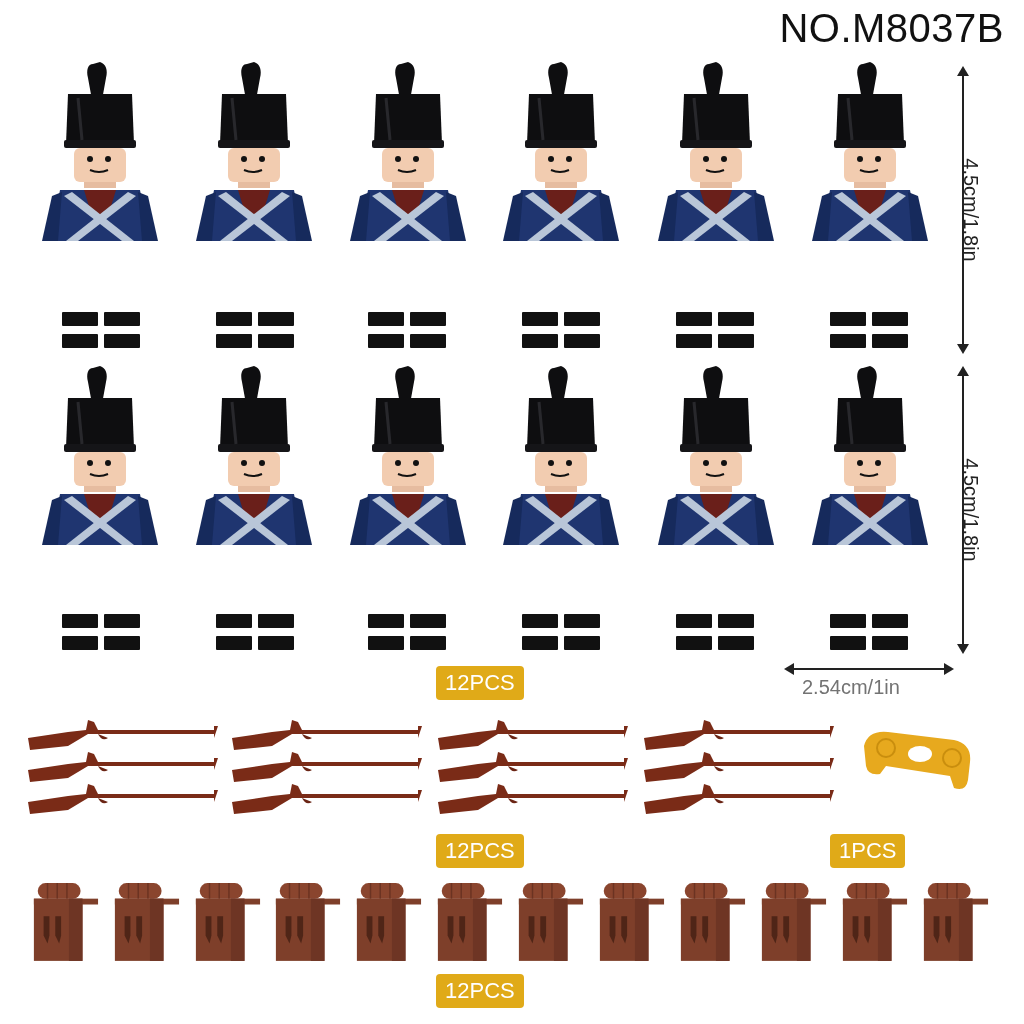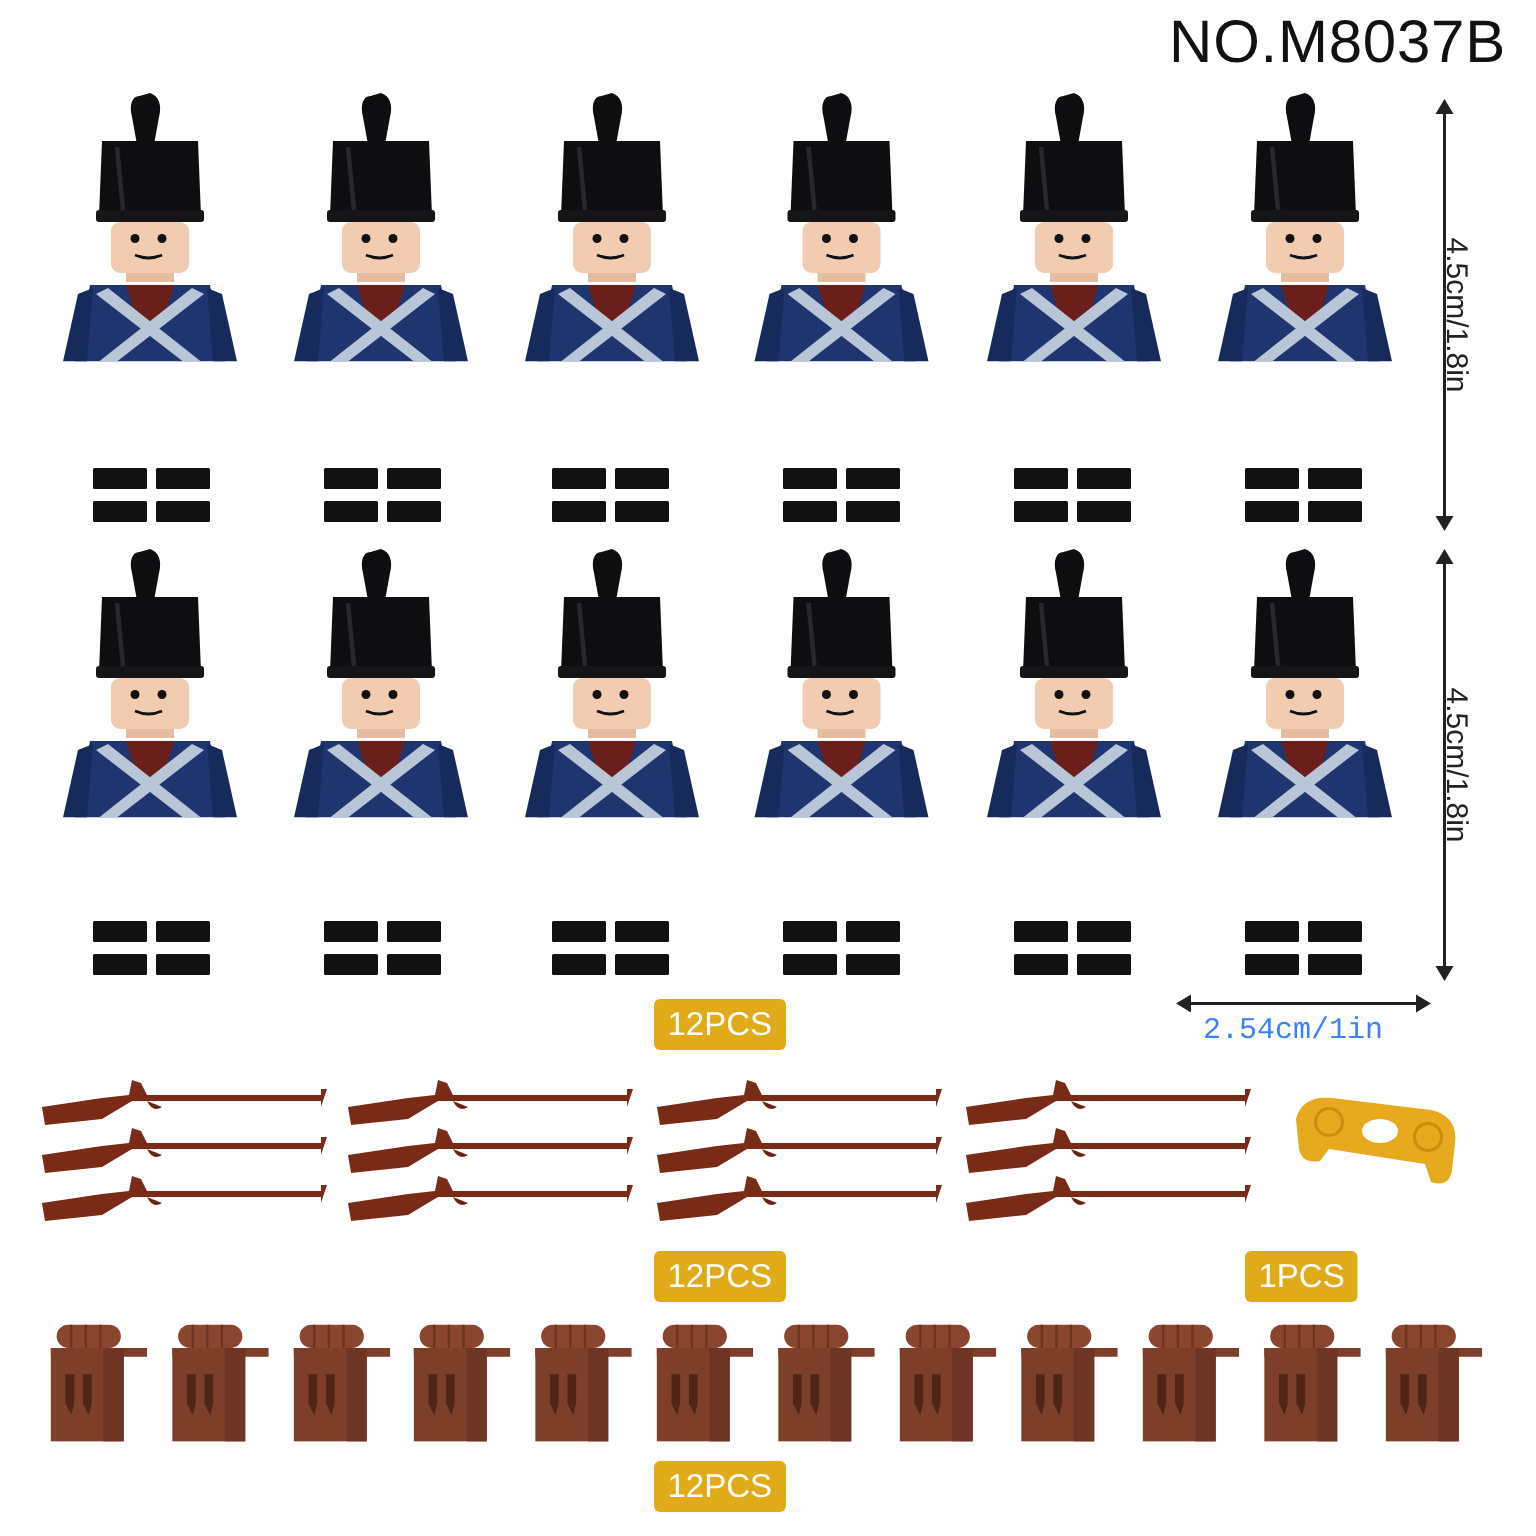--- a/index.html
+++ b/index.html
@@ -12,21 +12,21 @@
   .badge{position:absolute;background:#e0aa18;color:#fff;font-size:22px;padding:3px 9px;border-radius:4px;line-height:28px;}
   .dim-v{position:absolute;width:30px;}
   .dim-v .line{position:absolute;left:14px;top:0;bottom:0;width:1.5px;background:#222;}
   .dim-v .arrow-up{position:absolute;left:9px;top:-2px;width:0;height:0;border-left:6px solid transparent;border-right:6px solid transparent;border-bottom:10px solid #222;}
   .dim-v .arrow-down{position:absolute;left:9px;bottom:-2px;width:0;height:0;border-left:6px solid transparent;border-right:6px solid transparent;border-top:10px solid #222;}
   .dim-v .label{position:absolute;left:22px;top:50%;transform:translate(-50%,-50%) rotate(90deg);transform-origin:center;white-space:nowrap;font-size:20px;color:#222;}
   .dim-h{position:absolute;height:14px;}
   .dim-h .line{position:absolute;top:6px;left:0;right:0;height:1.5px;background:#222;}
   .dim-h .arrow-left{position:absolute;top:1px;left:-2px;border-top:6px solid transparent;border-bottom:6px solid transparent;border-right:10px solid #222;}
   .dim-h .arrow-right{position:absolute;top:1px;right:-2px;border-top:6px solid transparent;border-bottom:6px solid transparent;border-left:10px solid #222;}
-  .dim-h-label{position:absolute;font-size:20px;color:#3b82f6;font-family:Liberation Mono, monospace;}
+  .dim-h-label{position:absolute;font-size:20px;color:#737373;}
   .gunset{position:absolute;width:192px;height:120px;}
   .gunset svg{width:100%;height:100%;display:block;}
   .pack{position:absolute;width:70px;height:84px;}
   .pack svg{width:100%;height:100%;display:block;}
   .plate{position:absolute;}
 </style>
 </head>
 <body>
 
 <svg width="0" height="0" style="position:absolute">

